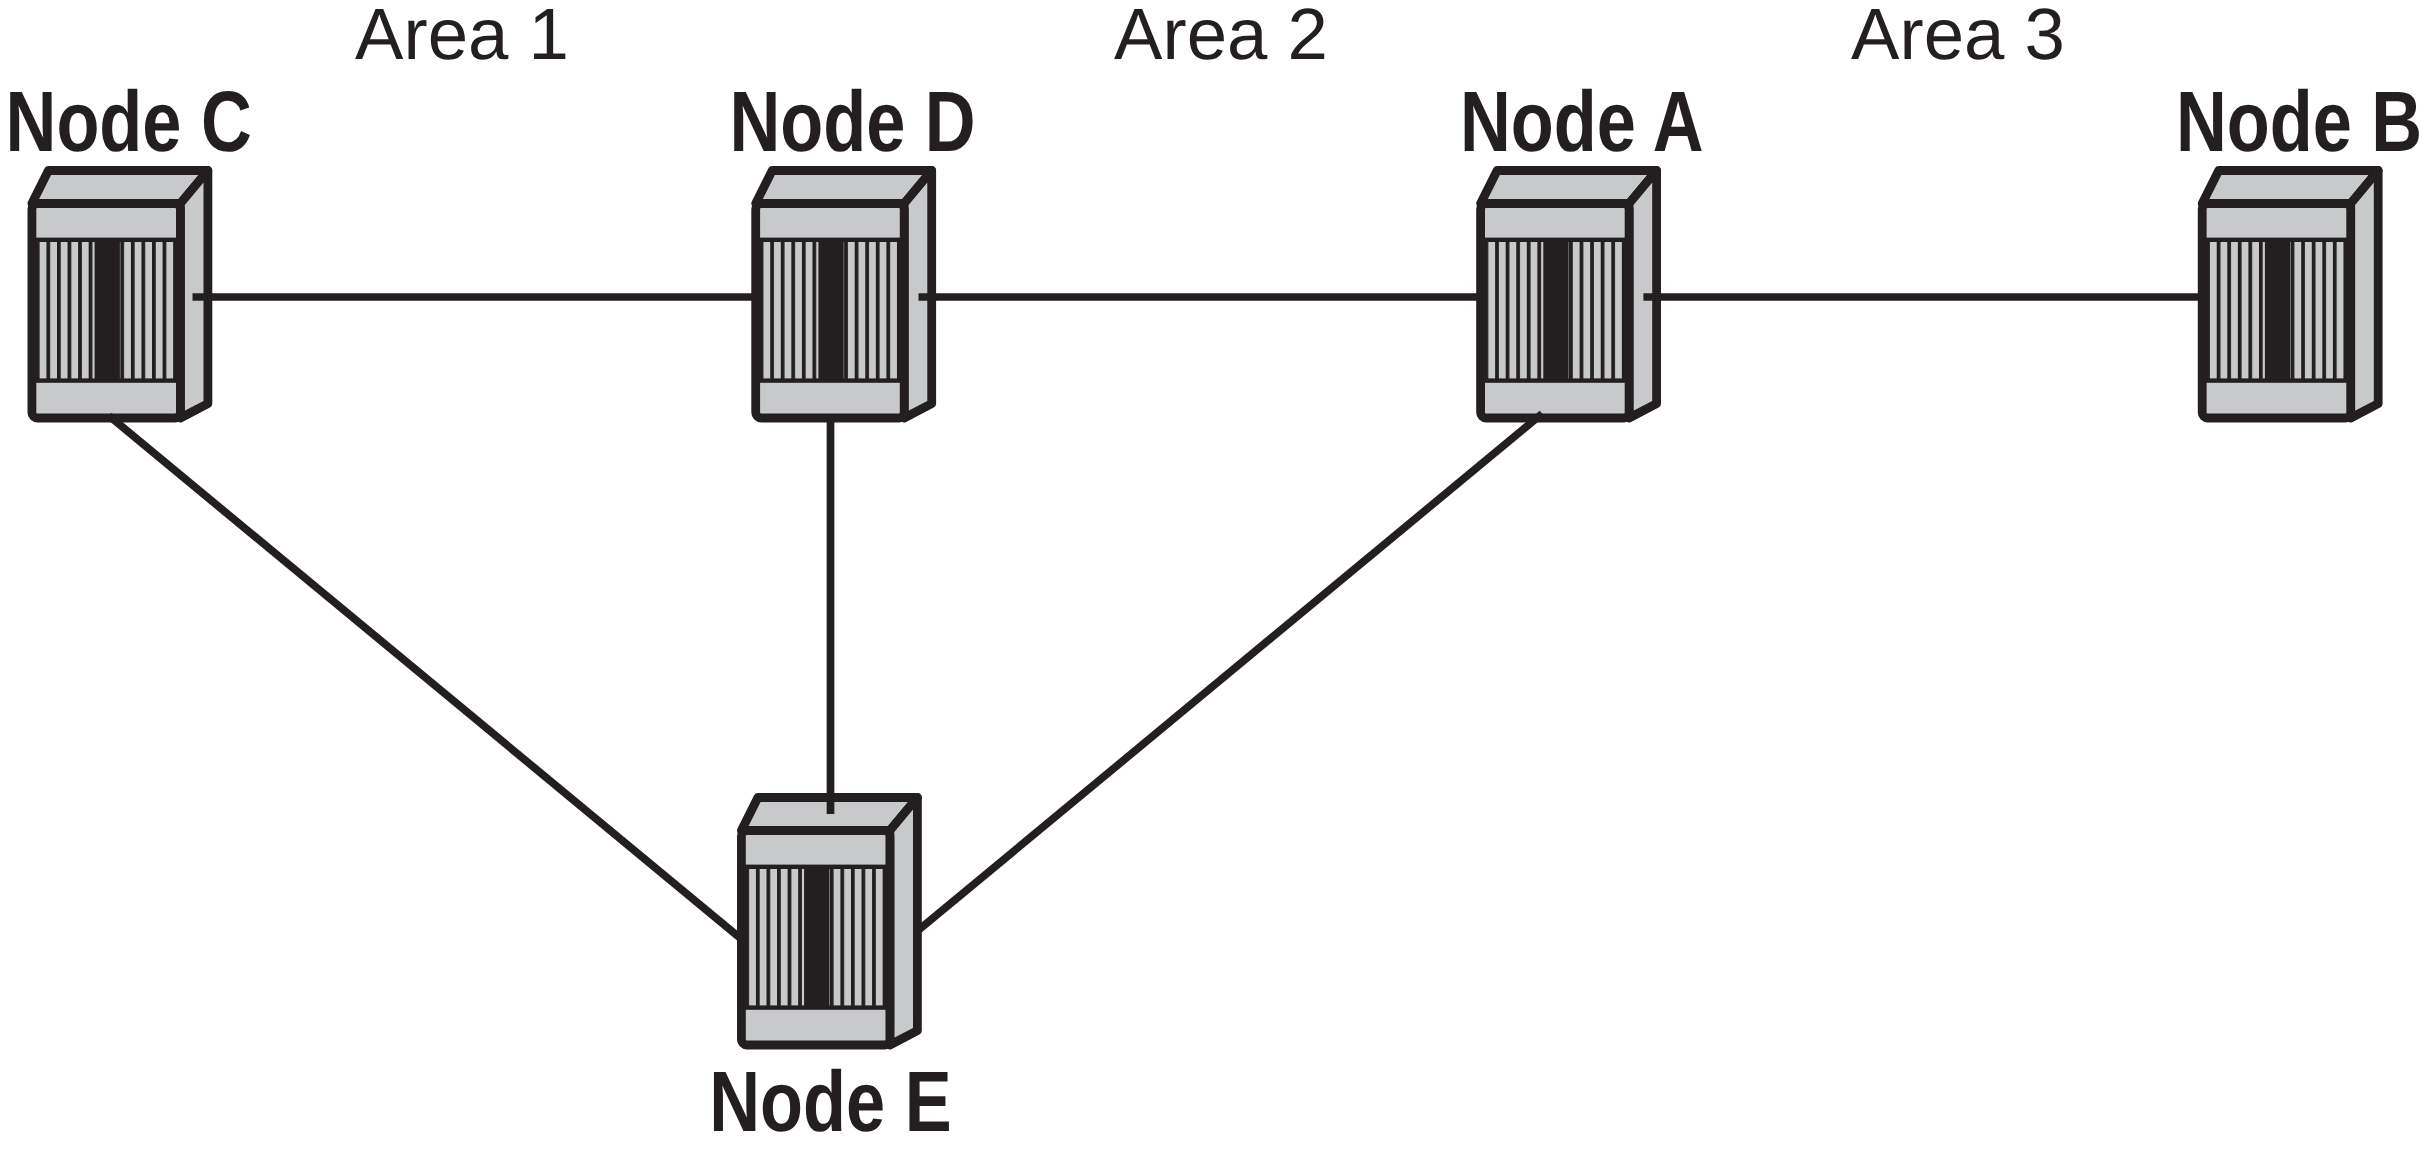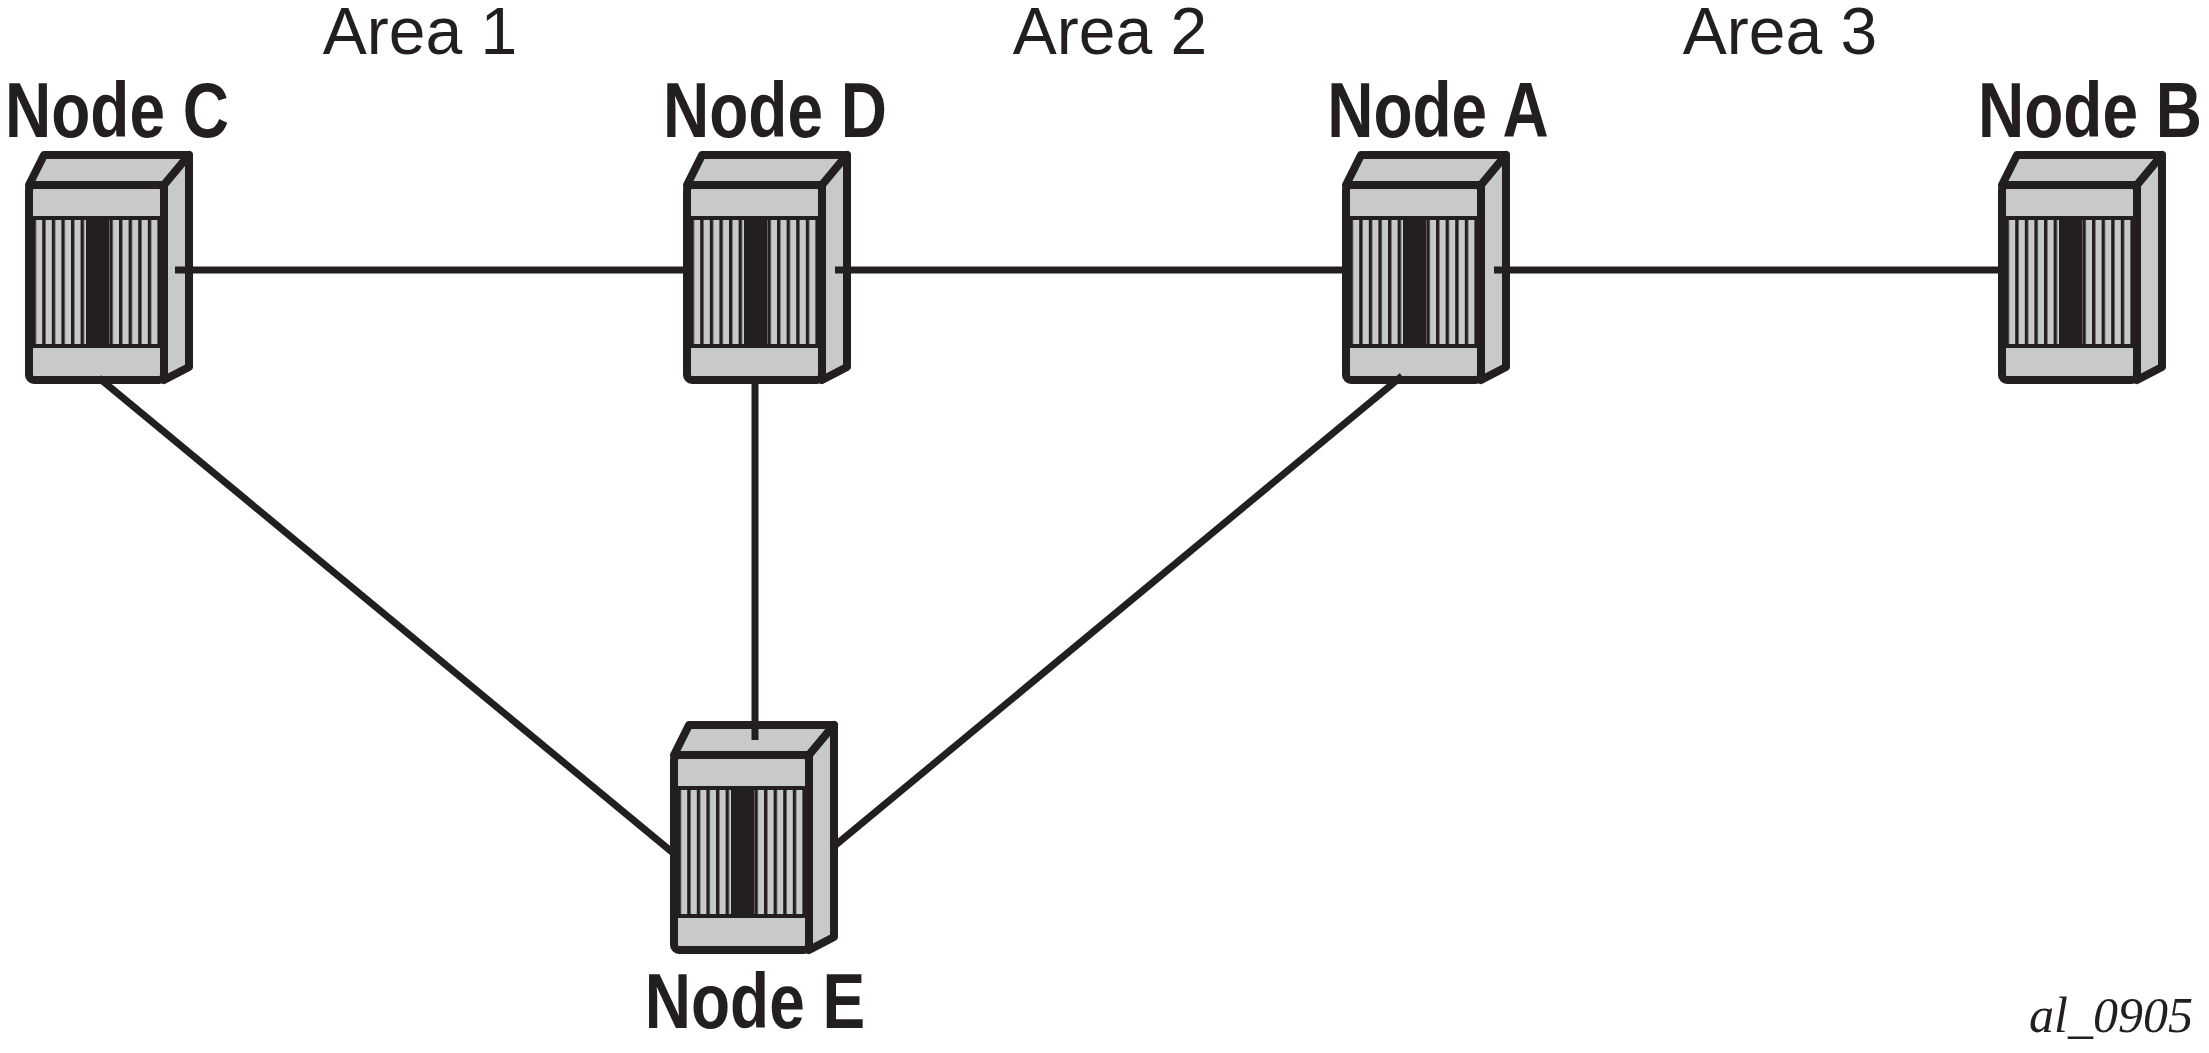--- a/index.html
+++ b/index.html
@@ -108,15 +108,14 @@
   <div class="label area-label" style="left:200px; top:-2px;">Area 1</div>
   <div class="label area-label" style="left:890px; top:-2px;">Area 2</div>
   <div class="label area-label" style="left:1560px; top:-2px;">Area 3</div>
 
   <div class="label node-label" style="left:-103px; top:71px;">Node C</div>
   <div class="label node-label" style="left:555px; top:71px;">Node D</div>
   <div class="label node-label" style="left:1218px; top:71px;">Node A</div>
   <div class="label node-label" style="left:1870px; top:71px;">Node B</div>
   <div class="label node-label" style="left:535px; top:962px;">Node E</div>
 
-  <div class="signature" style="left:1893px; top:990px;">al_0905</div>
 
 </div>
 
 </body></html>

